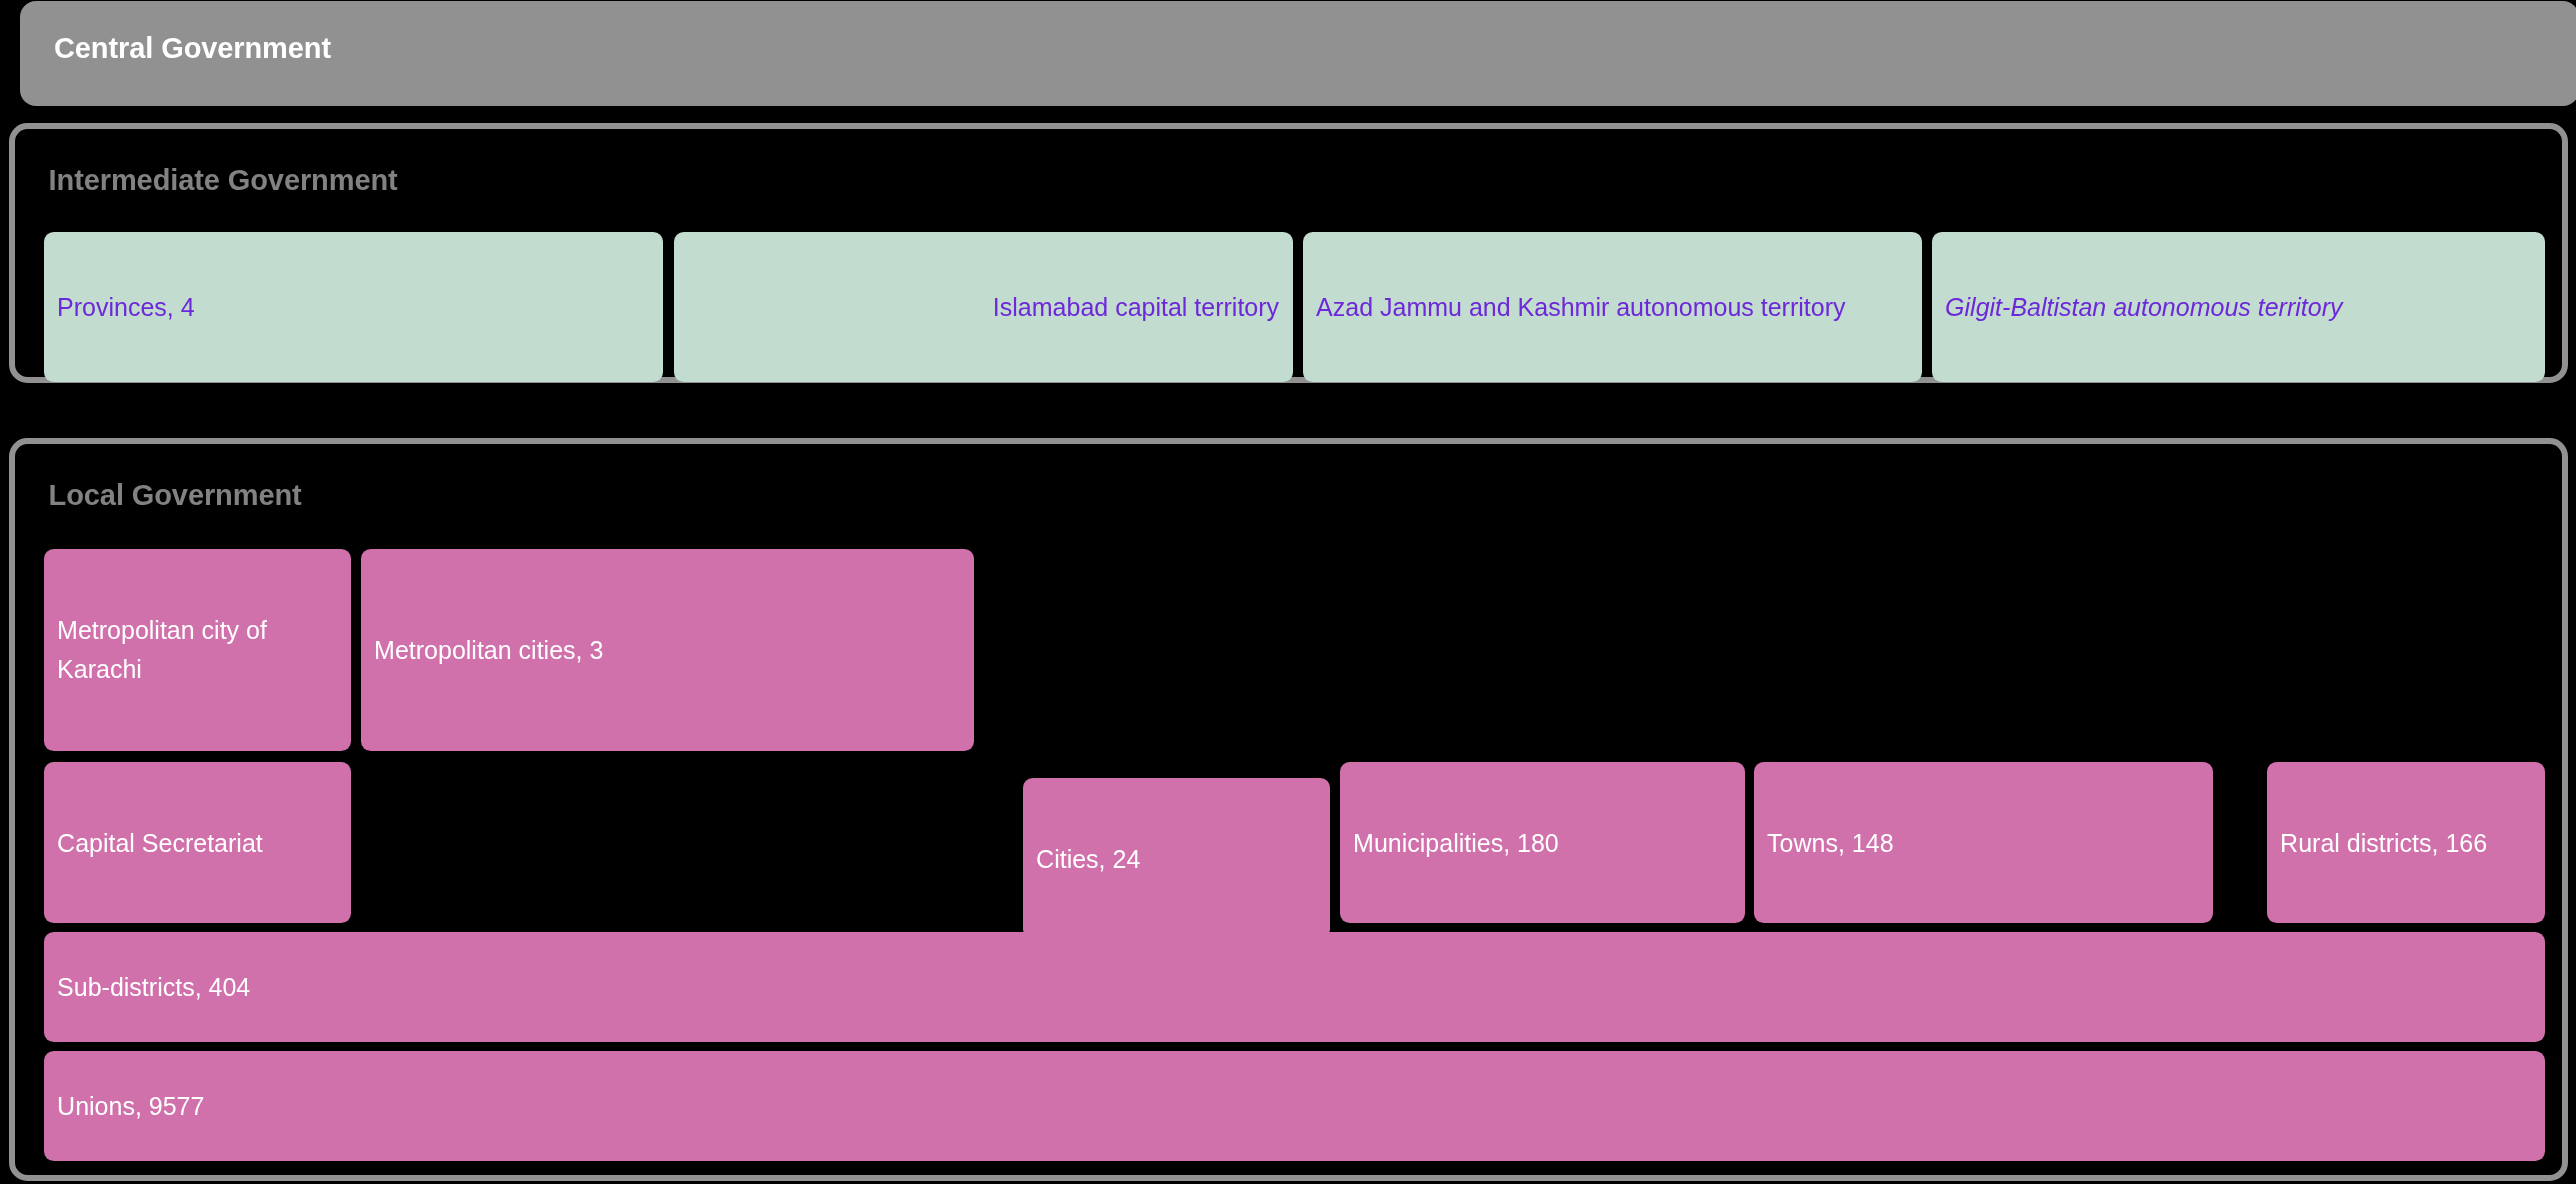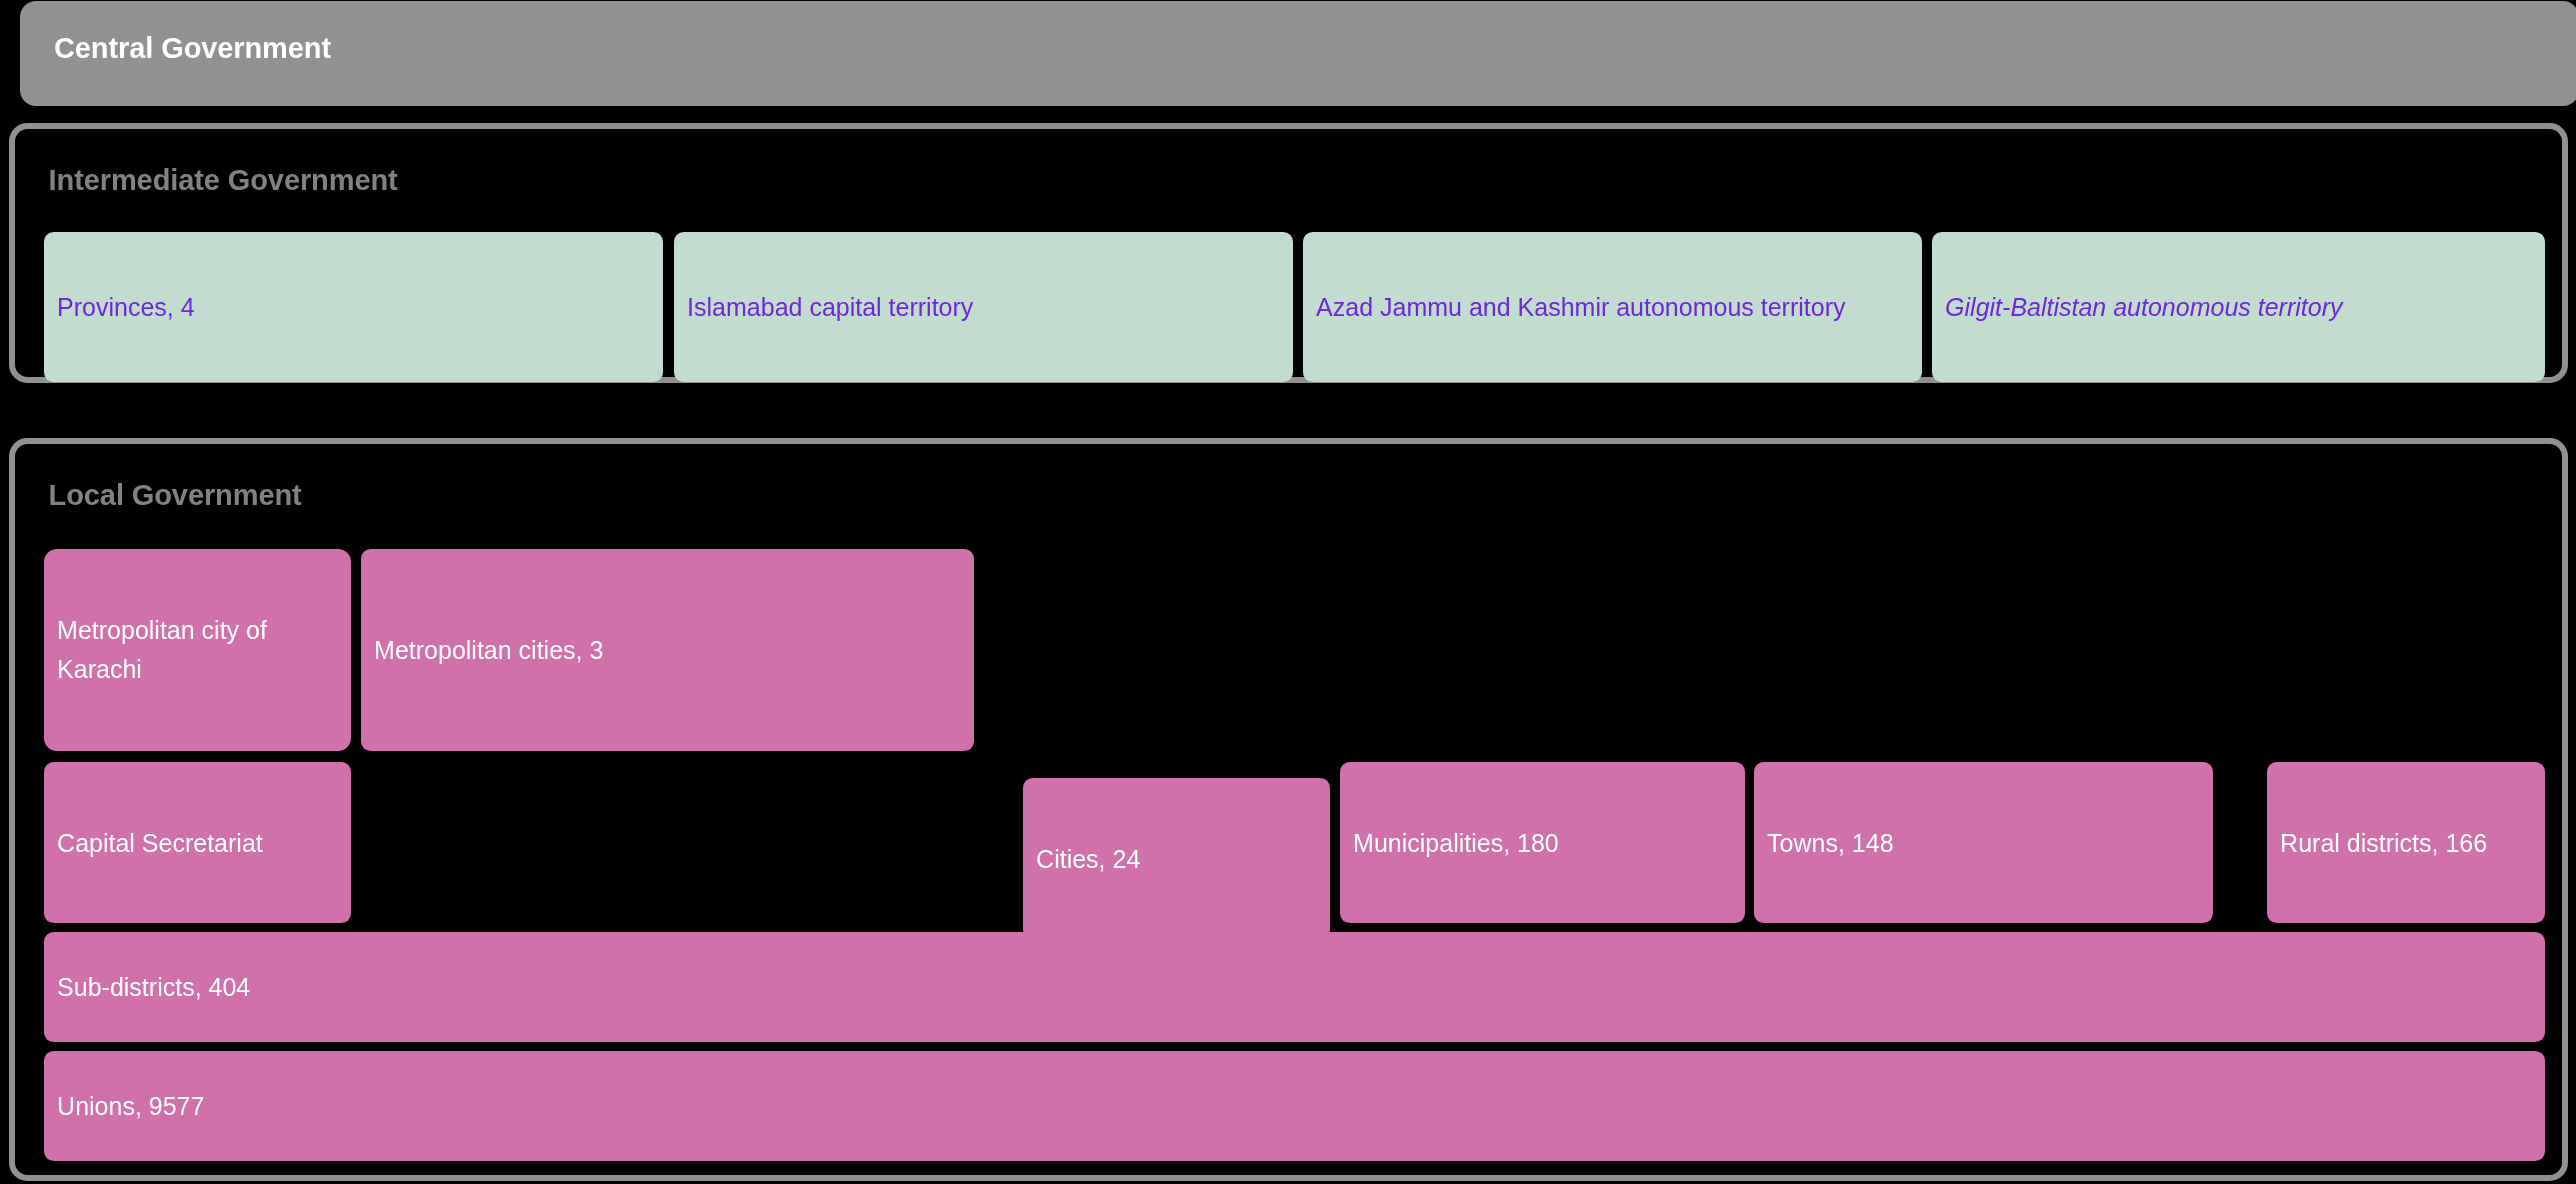--- a/index.html
+++ b/index.html
@@ -127,37 +127,37 @@
     <div class="tier-title">Central Government</div>
   </div>
 
   <div class="tier-outline tier-intermediate">
     <div class="tier-title">Intermediate Government</div>
 
     <div class="unit unit-green" style="left:29px; top:103px; width:619px; height:150px;">
       <div class="unit-label">Provinces, 4</div>
     </div>
 
-    <div class="unit unit-green" style="left:659px; top:103px; width:619px; height:150px;">
+    <div class="unit unit-green" style="left:659px; top:103px; width:619px; height:150px;text-align:right;">
       <div class="unit-label">Islamabad capital territory</div>
     </div>
 
     <div class="unit unit-green" style="left:1288px; top:103px; width:619px; height:150px;">
       <div class="unit-label">Azad Jammu and Kashmir autonomous territory</div>
     </div>
 
     <div class="unit unit-green" style="left:1917px; top:103px; width:613px; height:150px;font-style:italic;">
       <div class="unit-label">Gilgit-Baltistan autonomous territory</div>
     </div>
   </div>
 
   <div class="tier-outline tier-local">
     <div class="tier-title">Local Government</div>
 
-    <div class="unit unit-pink" style="left:29px; top:105px; width:307px; height:202px;border-radius:13px;">
+    <div class="unit unit-pink" style="left:29px; top:105px; width:307px; height:202px;">
       <div class="unit-label">Metropolitan city of Karachi</div>
     </div>
 
     <div class="unit unit-pink" style="left:346px; top:105px; width:613px; height:202px;">
       <div class="unit-label">Metropolitan cities, 3</div>
     </div>
 
     <div class="unit unit-pink" style="left:29px; top:318px; width:307px; height:161px;">
       <div class="unit-label">Capital Secretariat</div>
     </div>

